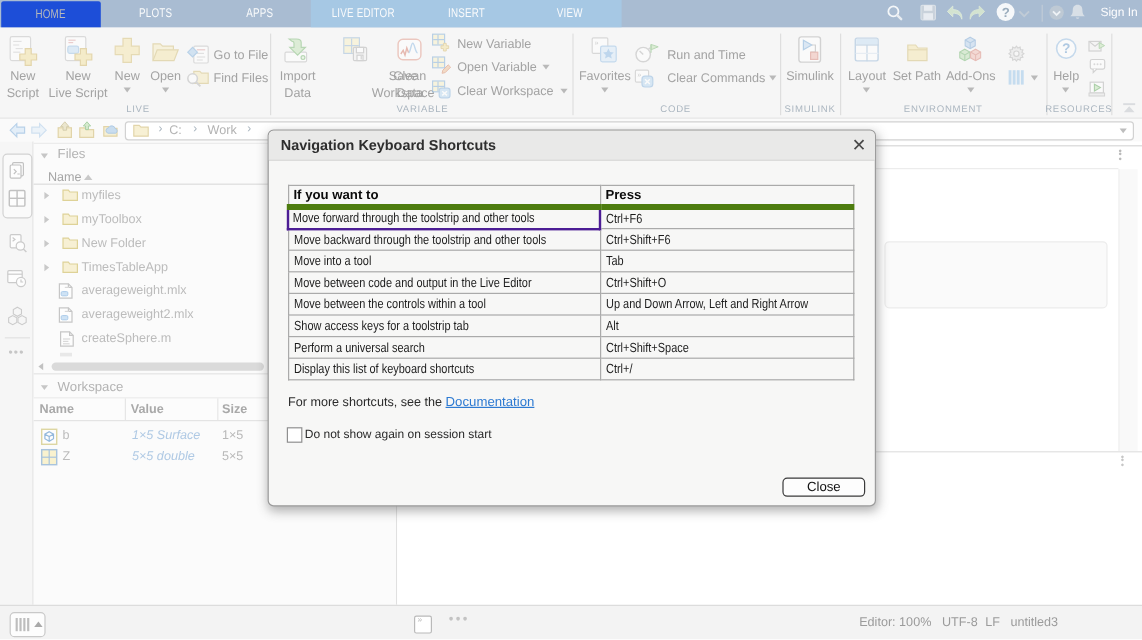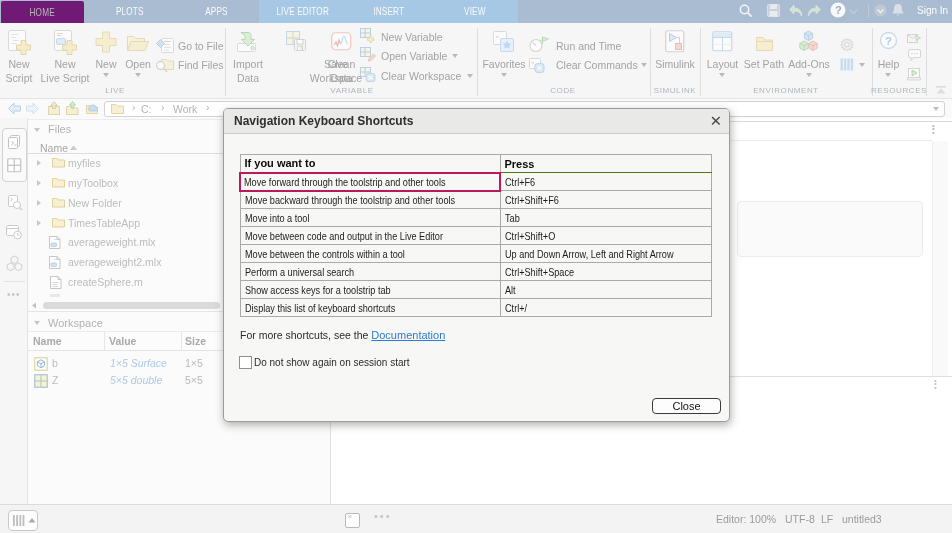--- a/index.html
+++ b/index.html
@@ -5,21 +5,21 @@
 html,body{margin:0;padding:0;}
 body{width:952px;height:533px;overflow:hidden;font-family:"Liberation Sans",sans-serif;background:#fff;}
 #app{position:relative;width:952px;height:533px;overflow:hidden;}
 .abs{position:absolute;}
 svg{position:absolute;overflow:visible;}
 
 #tabbar{position:absolute;left:0;top:0;width:952px;height:23px;background:#a9bcd2;}
 #ctx{position:absolute;left:259px;top:0;width:259px;height:23px;background:#a6c8e4;}
 .tab{position:absolute;top:0;height:14px;line-height:23px;text-align:center;font-size:10.5px;color:#fafbfc;}
 .tab i{display:inline-block;transform:scale(0.78,1);font-style:normal;letter-spacing:0.2px;}
-#tab-home{left:1px;top:1px;width:83px;height:22px;line-height:22px;background:#701a75;border-radius:2px 2px 0 0;color:#b7b9bb;}
+#tab-home{left:1px;top:1px;width:83px;height:22px;line-height:22px;background:#1d4ed8;border-radius:2px 2px 0 0;color:#b7b9bb;}
 .sgnin{position:absolute;left:917px;top:0;height:23px;line-height:22px;font-size:10px;color:#fdfdfe;}
 
 #stripicons{opacity:.62;}
 #addricons{opacity:.75;}
 #qab{opacity:.92;}
 
 #strip{position:absolute;left:0;top:23px;width:952px;height:76px;background:#f6f6f6;border-bottom:1px solid #e4e4e4;box-sizing:border-box;}
 .sep{position:absolute;top:5px;height:68px;width:1px;background:#dedede;}
 .seclabel{position:absolute;top:63px;font-size:8px;letter-spacing:.6px;color:#abb6c0;white-space:nowrap;transform:translateX(-50%);}
 .blabel{position:absolute;top:35px;font-size:10.5px;line-height:13.5px;color:#a3a3a3;white-space:nowrap;transform:translateX(-50%);text-align:center;}
@@ -38,23 +38,23 @@
 .ftext{position:absolute;font-size:10.5px;color:#bcbcbc;white-space:nowrap;}
 .tri-r{position:absolute;width:0;height:0;border-top:3.5px solid transparent;border-bottom:3.5px solid transparent;border-left:4.5px solid #c9c9c9;}
 .tri-d{position:absolute;width:0;height:0;border-left:3.5px solid transparent;border-right:3.5px solid transparent;border-top:4.5px solid #bdbdbd;}
 
 #dlg{position:absolute;left:223px;top:108px;width:507px;height:314px;background:#f7f7f6;border:1px solid #9c9c9c;border-radius:5px;box-shadow:1px 3px 9px rgba(80,80,80,.45);box-sizing:border-box;}
 #dlgtitle{position:absolute;left:0;top:0;width:100%;height:25px;background:#e9e9e8;border-bottom:1px solid #cccccc;border-radius:4px 4px 0 0;box-sizing:border-box;}
 #dlgtitle b{position:absolute;left:10px;top:5px;font-size:12px;color:#2e2e2e;}
 #dlgx{position:absolute;right:7px;top:3.5px;font-size:14.5px;color:#484848;font-weight:normal;}
 table#kt{position:absolute;left:15px;top:45px;width:473px;border-collapse:collapse;font-size:11px;color:#1c1c1c;table-layout:fixed;border:1px solid #757575;}
 #kt td,#kt th{border:1px solid #aaaaaa;height:18px;padding:0 0 0 4px;text-align:left;font-weight:normal;box-sizing:border-box;white-space:nowrap;overflow:hidden;}
-#kt th{font-weight:bold;color:#0a0a0a;border-bottom:1px solid #4d7c0f;}
+#kt th{font-weight:bold;color:#0a0a0a;border-bottom:5px solid #4d7c0f;}
 #kt .c1{width:260px;}
-#kt .frow{border:2px solid #be185d;padding-left:3px;}
+#kt .frow{border:2px solid #4c1d95;padding-left:3px;}
 #kt td span{display:inline-block;transform:scale(0.83,1);transform-origin:0 60%;}
 </style>
 </head>
 <body>
 <div id="app">
 
   <div id="tabbar">
     <div id="ctx"></div>
     <div class="tab" id="tab-home"><i>HOME</i></div>
     <div class="tab" style="left:86px;width:87px;"><i>PLOTS</i></div>
@@ -548,26 +548,26 @@
           </tr>
       <tr>
             <td><span>Move between code and output in the Live Editor</span></td>
             <td><span>Ctrl+Shift+O</span></td>
           </tr>
       <tr>
             <td><span>Move between the controls within a tool</span></td>
             <td><span>Up and Down Arrow, Left and Right Arrow</span></td>
           </tr>
       <tr>
+            <td><span>Show access keys for a toolstrip tab</span></td>
+            <td><span>Alt</span></td>
+          </tr>
+      <tr>
             <td><span>Perform a universal search</span></td>
             <td><span>Ctrl+Shift+Space</span></td>
-          </tr>
-      <tr>
-            <td><span>Show access keys for a toolstrip tab</span></td>
-            <td><span>Alt</span></td>
           </tr>
       <tr>
             <td><span>Display this list of keyboard shortcuts</span></td>
             <td><span>Ctrl+/</span></td>
           </tr>
     </tbody>
       </table>
     <div class="abs" style="left:16px;top:219.5px;font-size:10.5px;color:#2b2b2b;">For more shortcuts, see the <span style="font-size:11px;color:#2d7ad2;text-decoration:underline;">Documentation</span></div>
     <div class="abs" style="left:15px;top:247px;width:11px;height:11px;border:1px solid #8f8f8f;background:#fff;"></div>
     <div class="abs" style="left:30px;top:248px;font-size:10px;color:#2b2b2b;">Do not show again on session start</div>

